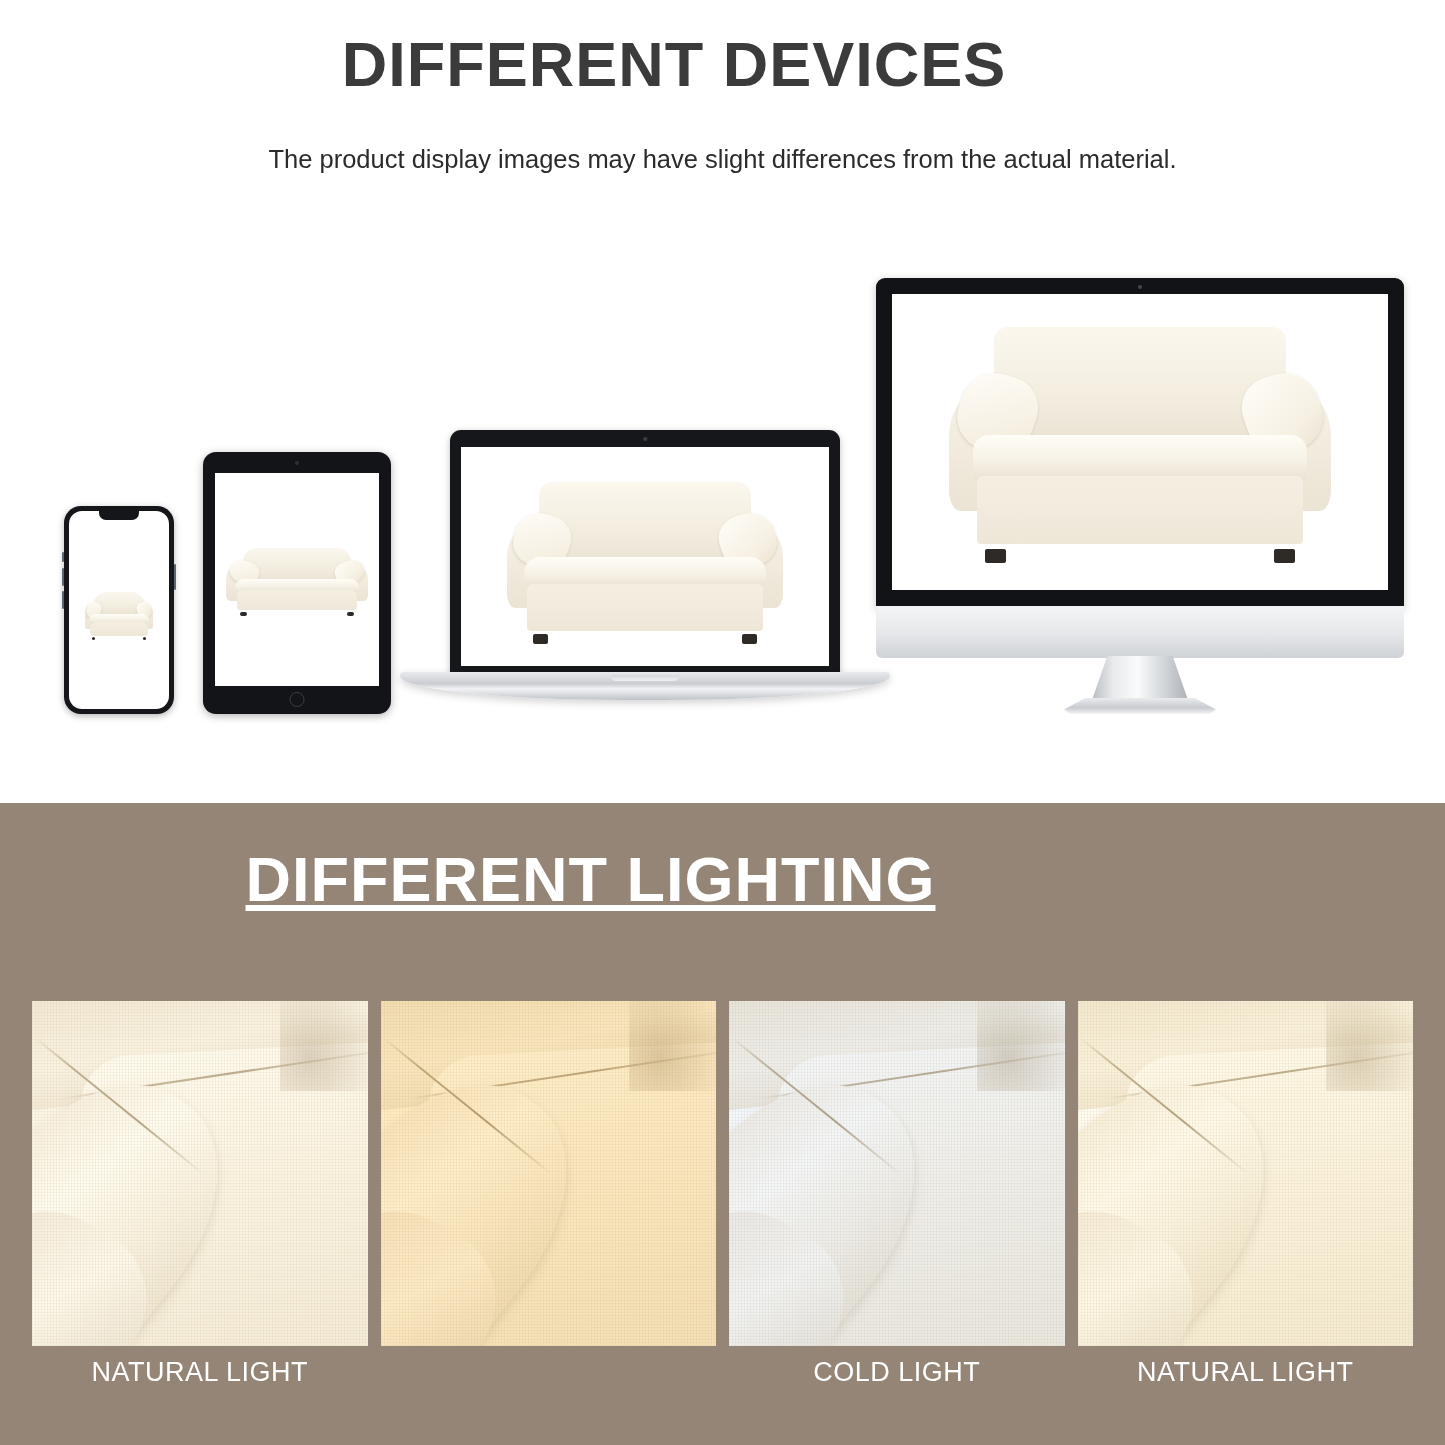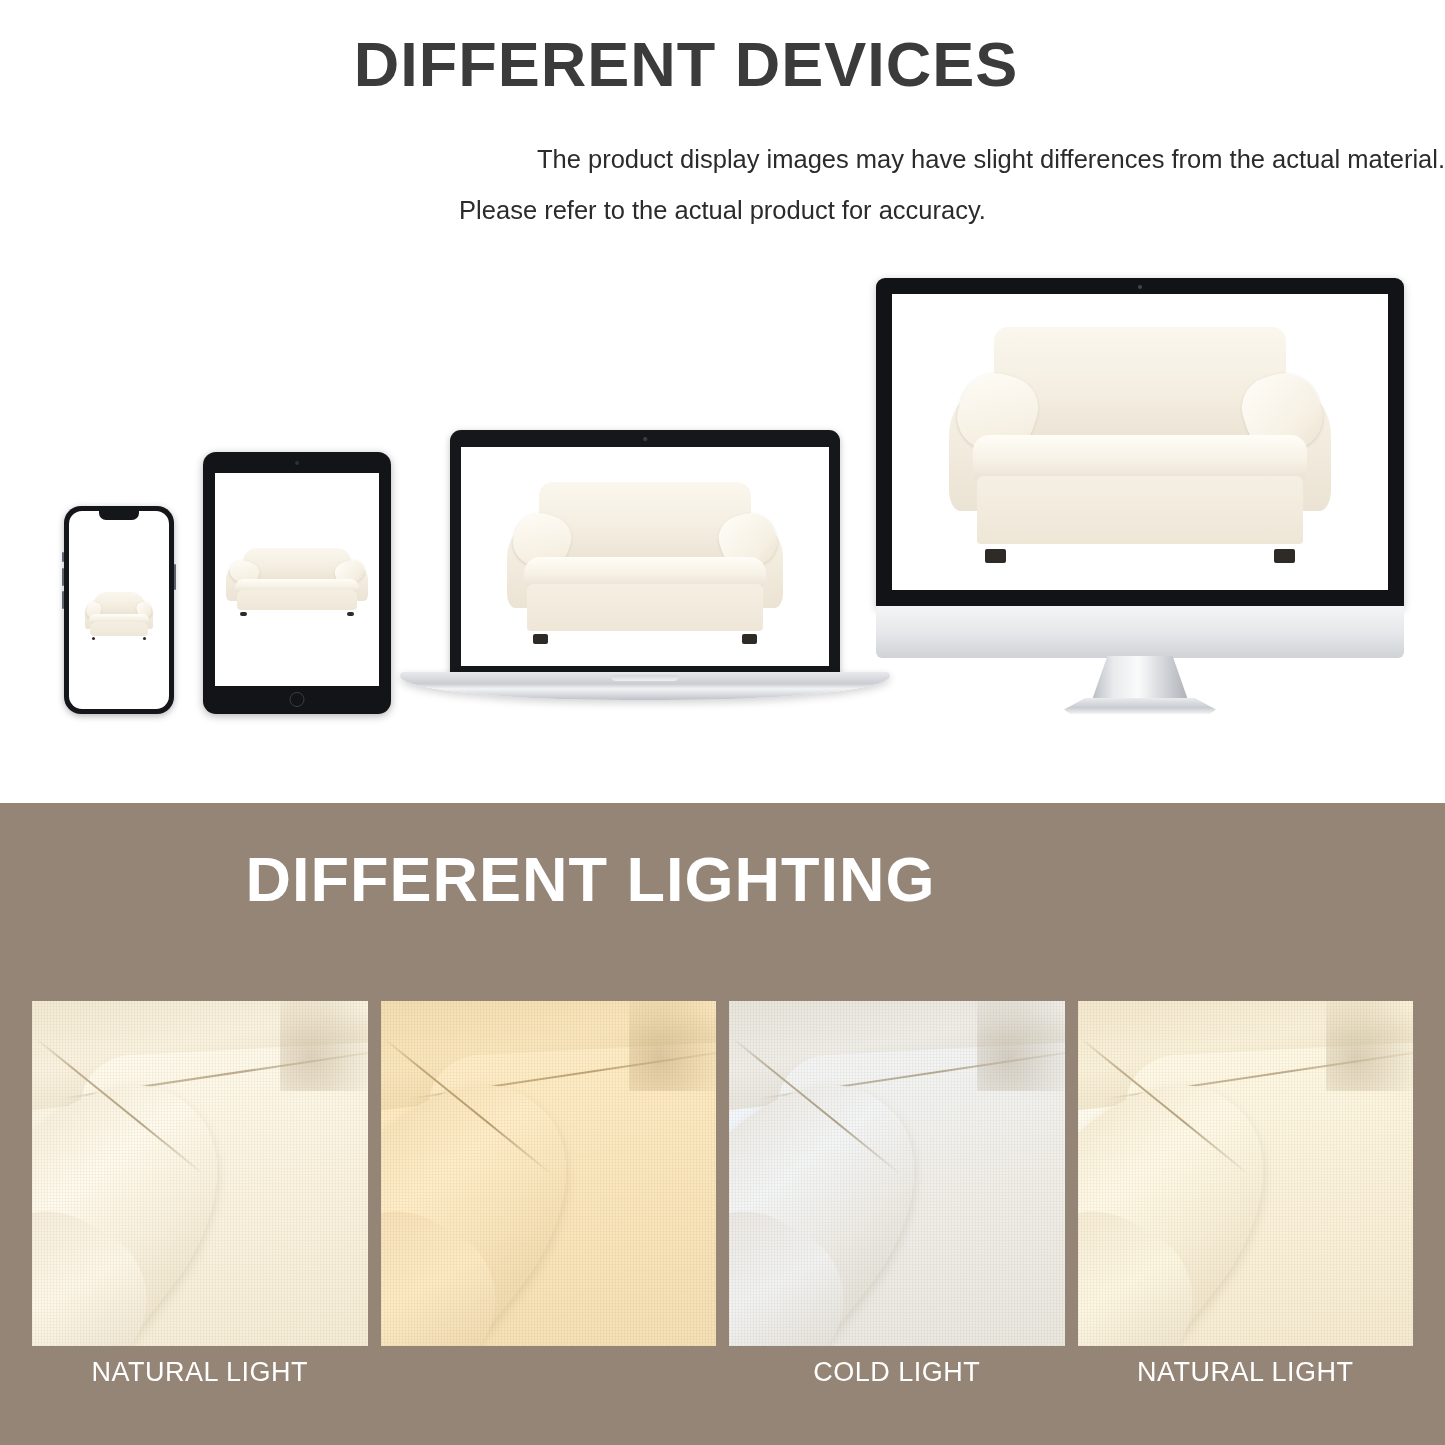--- a/index.html
+++ b/index.html
@@ -9,29 +9,29 @@
     background:#ffffff;
     overflow:hidden;
   }
 
   
   .devices-section {
     position:absolute; left:0; top:0; width:1445px; height:803px;
     background:#ffffff;
   }
   .page-title {
-    position:absolute; left:16px; top:28px; width:1340px;
+    position:absolute; left:4px; top:28px; width:1340px;
     text-align:center;
     font-size:63px; font-weight:bold; letter-spacing:1px;
     color:#3b3b3b;
     font-family:"Liberation Sans", sans-serif;
   }
   .subtitle-1 {
     position:absolute; left:0; top:145px; width:1445px;
-    text-align:right; font-size:25.5px; color:#2b2b2b;
+    text-align:center; font-size:25.5px; color:#2b2b2b;
   }
   .subtitle-2 {
     position:absolute; left:0; top:196px; width:1445px;
     text-align:center; font-size:25.5px; color:#2b2b2b;
   }
 
   
   .sofa { position:absolute; }
   .sofa .backrest {
     position:absolute; left:14%; top:0%; width:72%; height:46%;
@@ -177,20 +177,21 @@
   
   .lighting-section {
     position:absolute; left:0; top:803px; width:1445px; height:642px;
     background:#948577;
   }
   .lighting-title {
     position:absolute; left:0; top:40px; width:1181px;
     text-align:center;
     font-size:63px; font-weight:bold; letter-spacing:1px;
     color:#ffffff;
+    text-decoration:underline;
   }
   .swatch-row {
     position:absolute; left:32px; top:198px;
     width:1381px; height:345px;
     display:flex; gap:13px;
   }
   .swatch-cell { position:relative; width:100%; height:100%; }
   .swatch-img {
     position:absolute; inset:0; overflow:hidden;
     background:#f3ece0;
@@ -262,21 +263,20 @@
     font-size:27px; color:#ffffff; letter-spacing:.5px;
   }
 </style>
 </head>
 <body>
 
 <div class="devices-section">
 
   <div class="page-title">DIFFERENT DEVICES</div>
   <div class="subtitle-1">The product display images may have slight differences from the actual material.</div>
-  <div class="subtitle-2">Please refer to the actual product for accuracy.</div>
 
   <div class="phone-wrap">
     <div class="phone-body">
       <div class="phone-btn b1"></div>
       <div class="phone-btn b2"></div>
       <div class="phone-btn b3"></div>
       <div class="phone-btn r1"></div>
       <div class="phone-screen">
         <div class="sofa" style="left:14%; top:41%; width:72%; height:24%;">
           <div class="backrest"></div>

